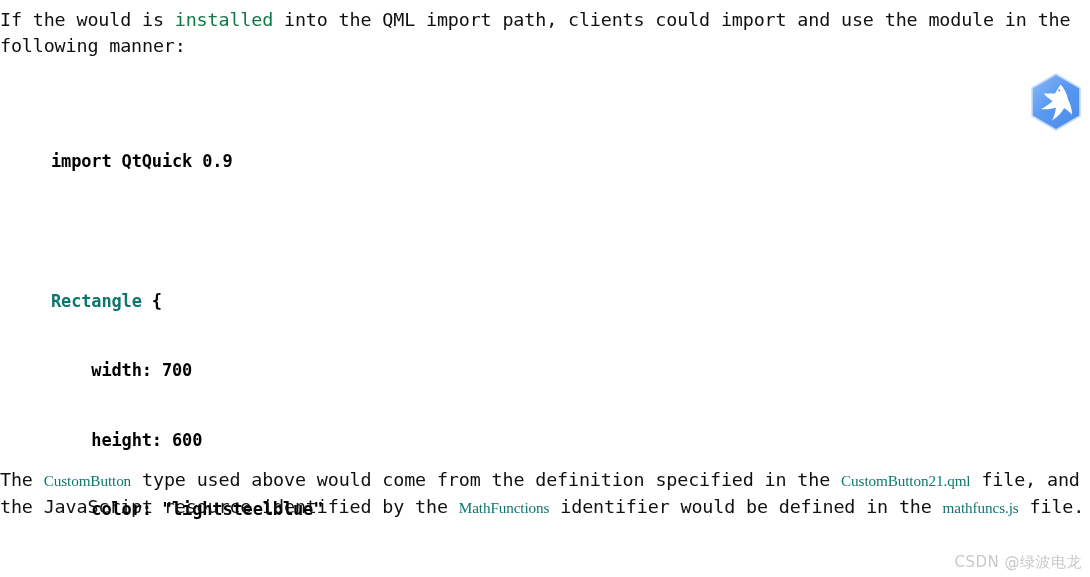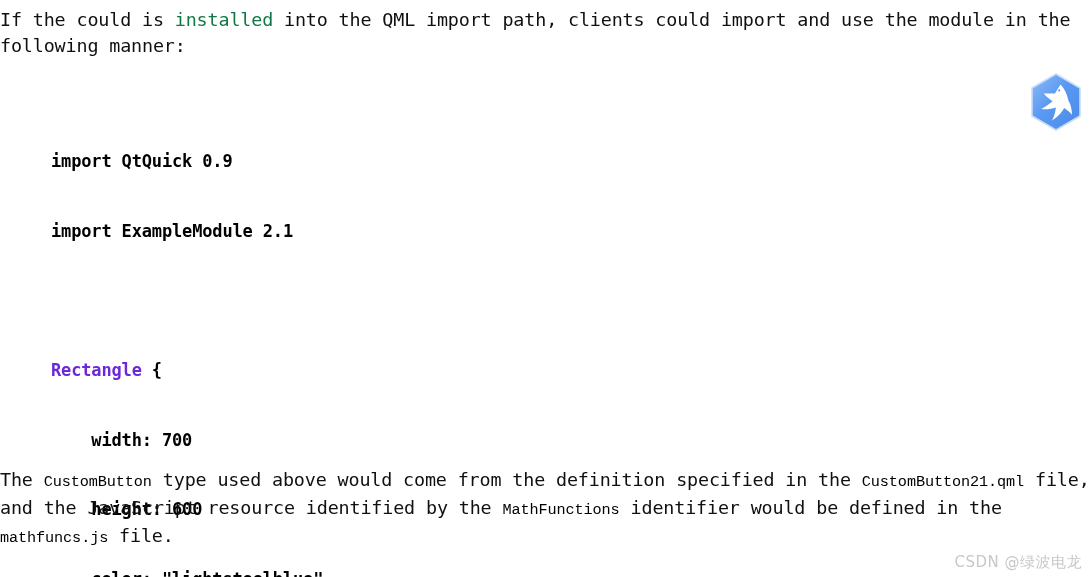--- a/index.html
+++ b/index.html
@@ -28,42 +28,42 @@
     white-space: pre-wrap;
     word-break: normal;
   }
   #intro-paragraph { top: 7px; }
   #closing-paragraph { top: 467px; }
 
   .kw-link {
     color: #117744;
   }
   .inline-code {
-    font-family: Liberation Mono, monospace;
+    font-family: Liberation Serif, serif;
     font-size: 15.2px;
     letter-spacing: -0.1px;
-    color: #000000;
+    color: #0f766e;
   }
 
   
   #code-block {
     position: absolute;
     left: 51px;
     top: 104px;
     font-family: "DejaVu Sans Mono", monospace;
     font-size: 17px;
     font-weight: bold;
     line-height: 23.2px;
     color: #000000;
     white-space: pre;
     letter-spacing: -0.15px;
   }
   #code-block .line { height: 23.2px; }
   #code-block .blank { height: 23.2px; }
-  .tok-type { color: #6d28d9; }
+  .tok-type { color: #0f766e; }
 
   
   #qt-logo {
     position: absolute;
     left: 1027px;
     top: 71px;
     width: 58px;
     height: 62px;
   }
 
@@ -75,25 +75,24 @@
     font-family: "DejaVu Sans", sans-serif;
     font-size: 15px;
     color: #c8c8c8;
     letter-spacing: 0.5px;
     white-space: nowrap;
   }
 </style>
 </head>
 <body>
 
-<div class="prose" id="intro-paragraph"><span>If the could is </span><span class="kw-link">installed</span><span> into the QML import path, clients could import and use the module in the following manner:</span></div>
+<div class="prose" id="intro-paragraph"><span>If the would is </span><span class="kw-link">installed</span><span> into the QML import path, clients could import and use the module in the following manner:</span></div>
 
 <div id="code-block">
   <div class="line">import QtQuick 0.9</div>
-  <div class="line">import ExampleModule 2.1</div>
   <div class="blank">&nbsp;</div>
   <div class="line"><span class="tok-type">Rectangle</span><span> {</span></div>
   <div class="line">    width: 700</div>
   <div class="line">    height: 600</div>
   <div class="line">    color: "lightsteelblue"</div>
   
   
   
   
   

